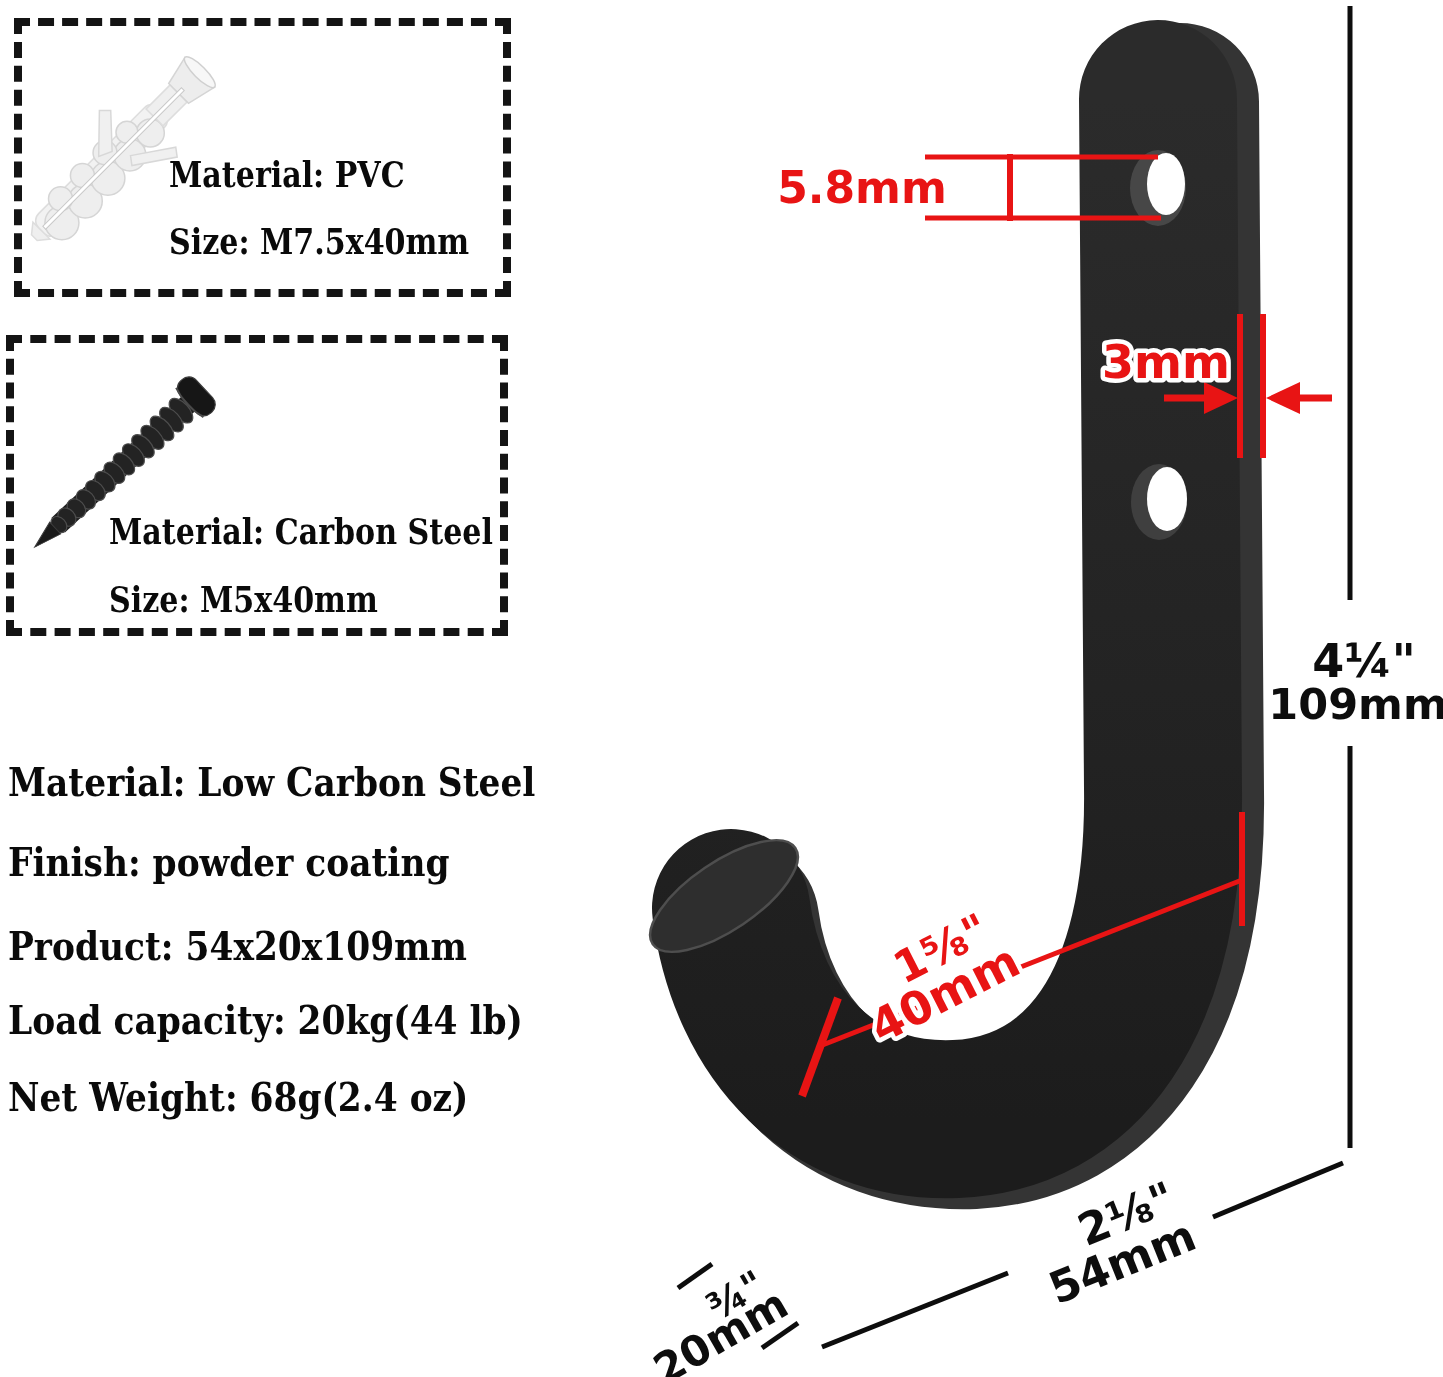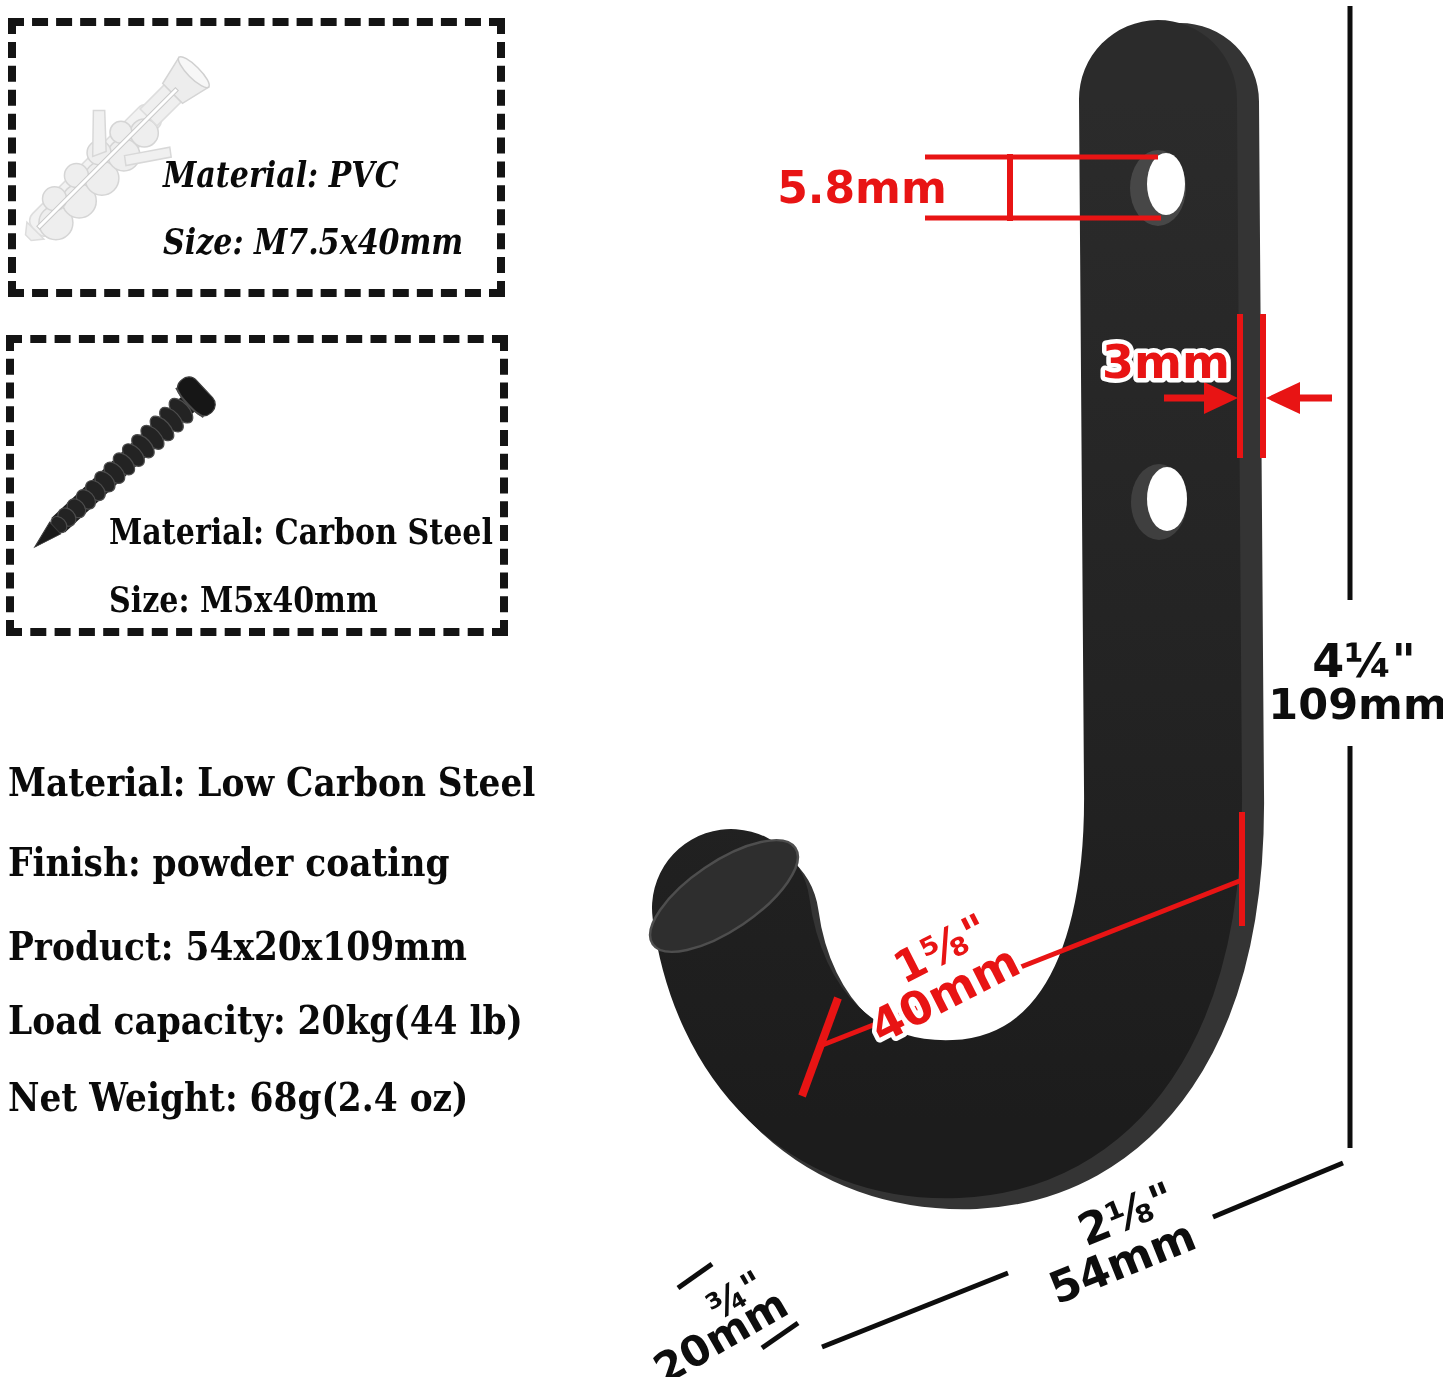--- a/index.html
+++ b/index.html
@@ -1,19 +1,19 @@
 <!DOCTYPE html>
 <html><head>
 <meta charset="utf-8">
 <style>
   html,body{margin:0;padding:0;background:#ffffff;}
   .canvas{position:relative;width:1443px;height:1377px;background:#ffffff;overflow:hidden;
           font-family:"Liberation Sans",sans-serif;}
   .dashed-box{position:absolute;border:8px dashed #141414;background:#ffffff;box-sizing:border-box;}
-  .box1{left:8px;top:18px;width:497px;height:279px;font-style:italic;}
+  .box1{left:14px;top:18px;width:497px;height:279px;}
   .box2{left:6px;top:335px;width:502px;height:301px;text-align:right;}
   .slab{position:absolute;font-family:"DejaVu Serif","Liberation Serif",serif;font-weight:700;
         color:#0a0a0a;white-space:nowrap;transform-origin:0 0;transform:scaleX(0.86);}
   .boxline{font-size:35px;}
   .specline{font-size:40px;}
   .part-svg{position:absolute;}
   .hook-svg{position:absolute;left:0;top:0;}
   text{font-family:"DejaVu Sans","Liberation Sans",sans-serif;font-weight:700;}
   .dimB{fill:#0d0d0d;}
   .dimR{fill:#e81414;}

